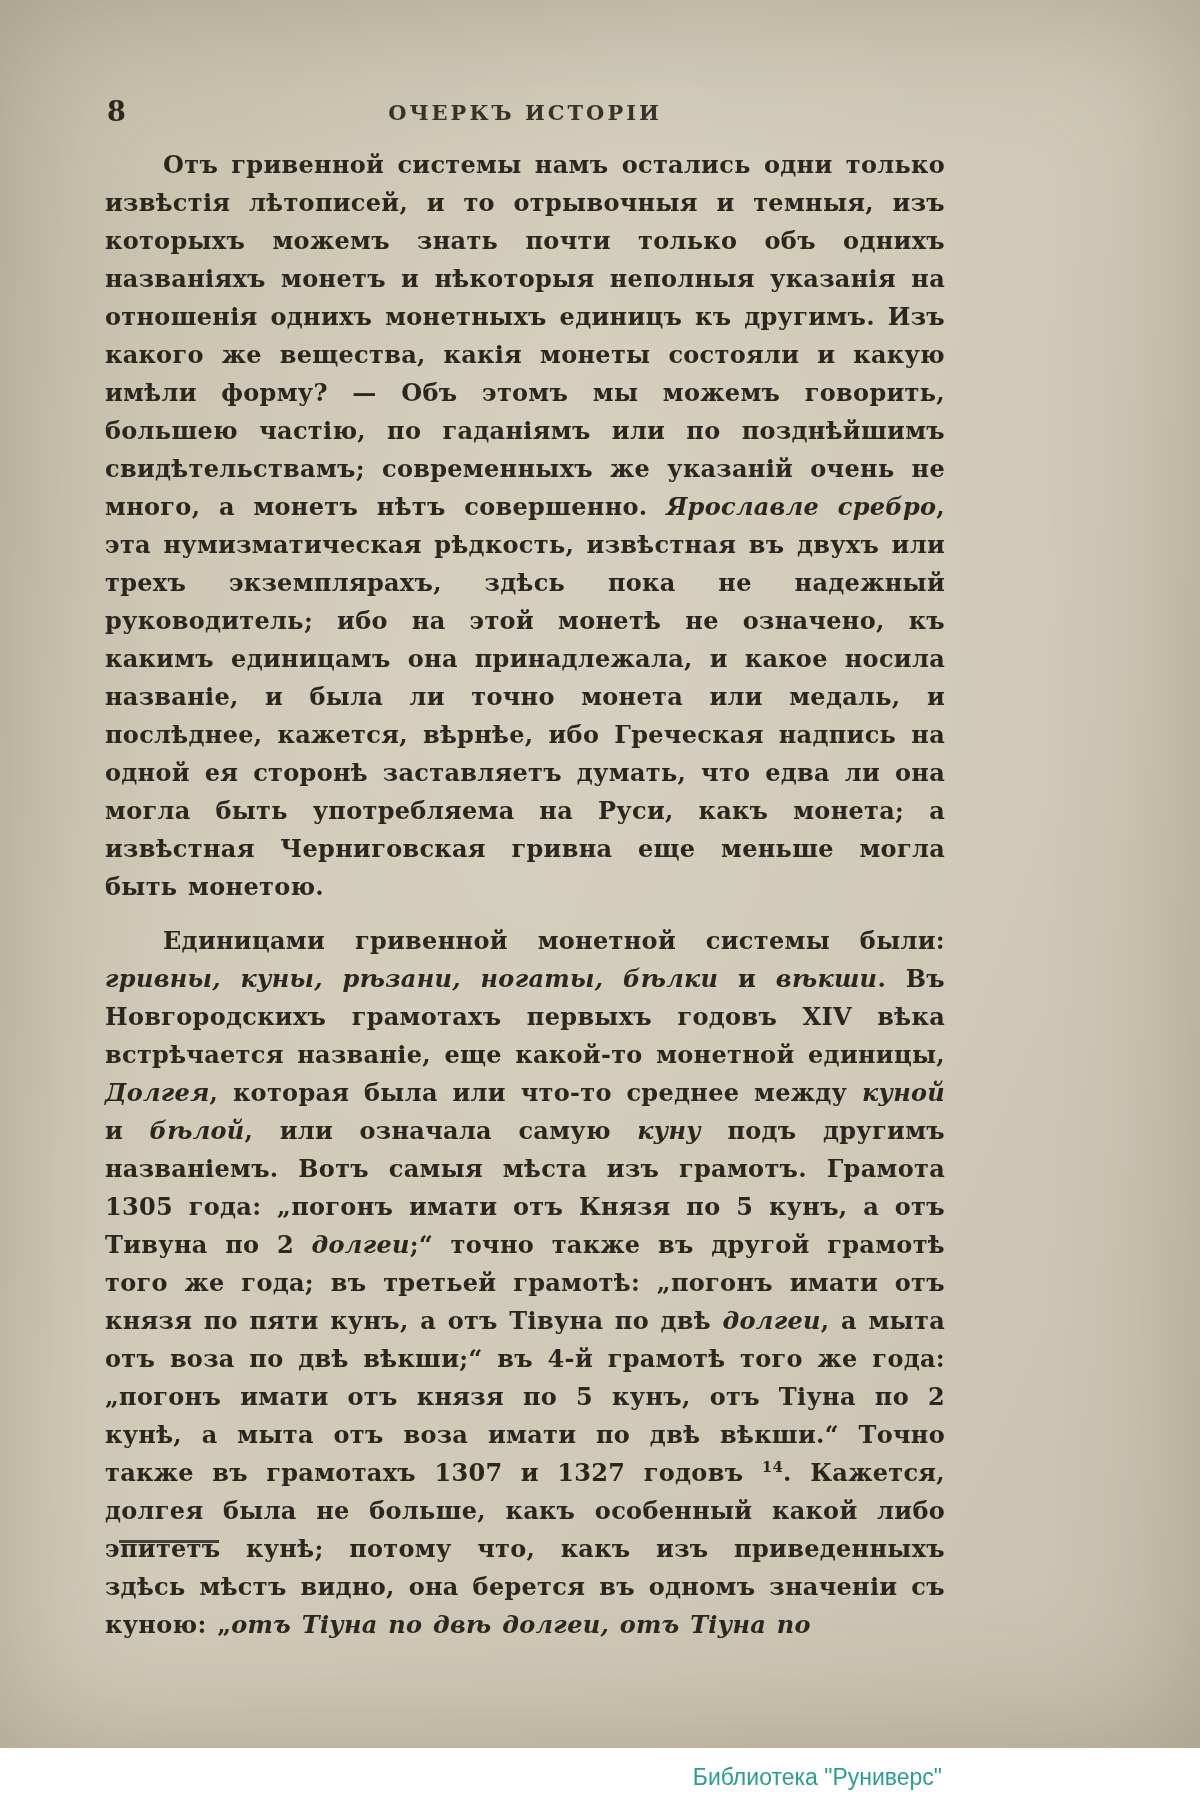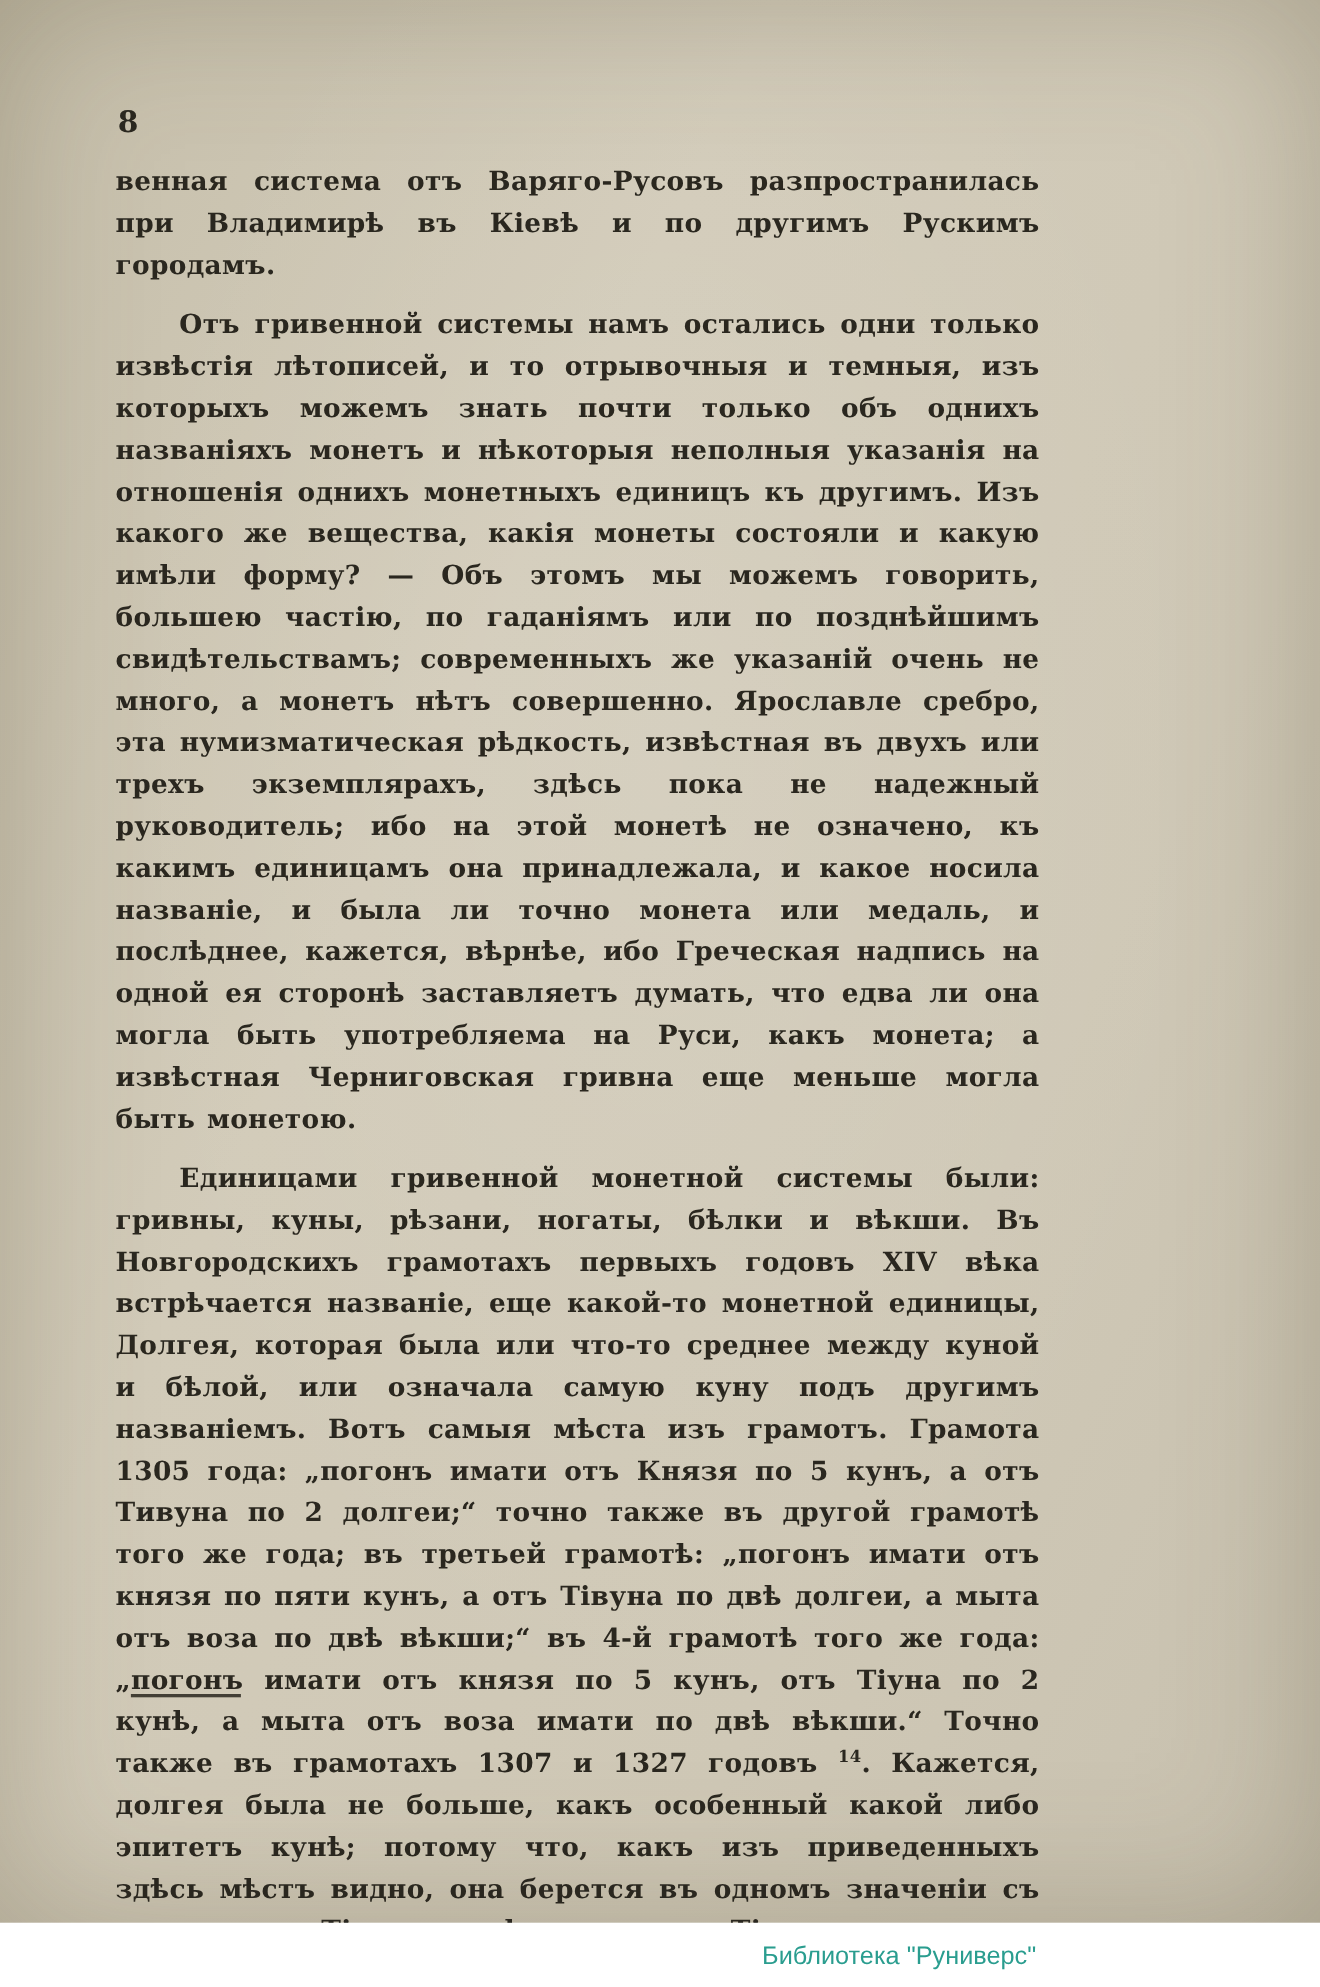--- a/index.html
+++ b/index.html
@@ -43,21 +43,21 @@
     position: absolute; top: 146px; left: 105px; width: 840px;
     font-size: 24px; font-weight: bold;
     line-height: 38px;
     text-align: justify;
     letter-spacing: 0.3px;
     word-spacing: 2px;
   }
   p.para { margin: 0; }
   p.para + p.para { margin-top: 16px; }
   p.indent { text-indent: 58px; }
-  .it { }
+  .it { font-style: italic; }
   sup { font-size: 0.62em; vertical-align: super; line-height: 0; }
   
   .bottom-zone {
     position: absolute; left: 105px; top: 1540px; width: 840px;
   }
   .bottom-zone .rule {
     width: 100px; height: 3px; background: var(--ink);
     margin-left: 14px; opacity: 0.85;
   }
   .footnote {
@@ -79,24 +79,24 @@
     color: var(--wm-color);
   }
 </style>
 </head>
 <body>
 
 <div class="paper">
 
   <div class="header">
     <span class="page-num">8</span>
+    <span class="running-head">ОЧЕРКЪ ИСТОРІИ</span>
   </div>
 
   <div class="text-block">
-      <p class="para"><span>венная система отъ Варяго-Русовъ разпространилась при Владимирѣ въ Кіевѣ и по другимъ Рускимъ городамъ.</span></p>
       <p class="para indent"><span>Отъ гривенной системы намъ остались одни только извѣстія лѣтописей, и то отрывочныя и темныя, изъ которыхъ можемъ знать почти только объ однихъ названіяхъ монетъ и нѣкоторыя неполныя указанія на отношенія однихъ монетныхъ единицъ къ другимъ. Изъ какого же вещества, какія монеты состояли и какую имѣли форму? — Объ этомъ мы можемъ говорить, большею частію, по гаданіямъ или по позднѣйшимъ свидѣтельствамъ; современныхъ же указаній очень не много, а монетъ нѣтъ совершенно. </span><span class="it">Ярославле сребро</span><span>, эта нумизматическая рѣдкость, извѣстная въ двухъ или трехъ экземплярахъ, здѣсь пока не надежный руководитель; ибо на этой монетѣ не означено, къ какимъ единицамъ она принадлежала, и какое носила названіе, и была ли точно монета или медаль, и послѣднее, кажется, вѣрнѣе, ибо Греческая надпись на одной ея сторонѣ заставляетъ думать, что едва ли она могла быть употребляема на Руси, какъ монета; а извѣстная Черниговская гривна еще меньше могла быть монетою.</span></p>
       <p class="para indent"><span>Единицами гривенной монетной системы были: </span><span class="it">гривны, куны, рѣзани, ногаты, бѣлки</span><span> и </span><span class="it">вѣкши</span><span>. Въ Новгородскихъ грамотахъ первыхъ годовъ XIV вѣка встрѣчается названіе, еще какой-то монетной единицы, </span><span class="it">Долгея</span><span>, которая была или что-то среднее между </span><span class="it">куной</span><span> и </span><span class="it">бѣлой</span><span>, или означала самую </span><span class="it">куну</span><span> подъ другимъ названіемъ. Вотъ самыя мѣста изъ грамотъ. Грамота 1305 года: „погонъ имати отъ Князя по 5 кунъ, а отъ Тивуна по 2 </span><span class="it">долгеи</span><span>;“ точно также въ другой грамотѣ того же года; въ третьей грамотѣ: „погонъ имати отъ князя по пяти кунъ, а отъ Тівуна по двѣ </span><span class="it">долгеи</span><span>, а мыта отъ воза по двѣ вѣкши;“ въ 4-й грамотѣ того же года: „погонъ имати отъ князя по 5 кунъ, отъ Тіуна по 2 кунѣ, а мыта отъ воза имати по двѣ вѣкши.“ Точно также въ грамотахъ 1307 и 1327 годовъ </span><sup>14</sup><span>. Кажется, долгея была не больше, какъ особенный какой либо эпитетъ кунѣ; потому что, какъ изъ приведенныхъ здѣсь мѣстъ видно, она берется въ одномъ значеніи съ куною: „</span><span class="it">отъ Тіуна по двѣ долгеи, отъ Тіуна по</span></p>
     </div>
 
   <div class="bottom-zone">
     <div class="rule"></div>
   </div>
 
 </div>
 

